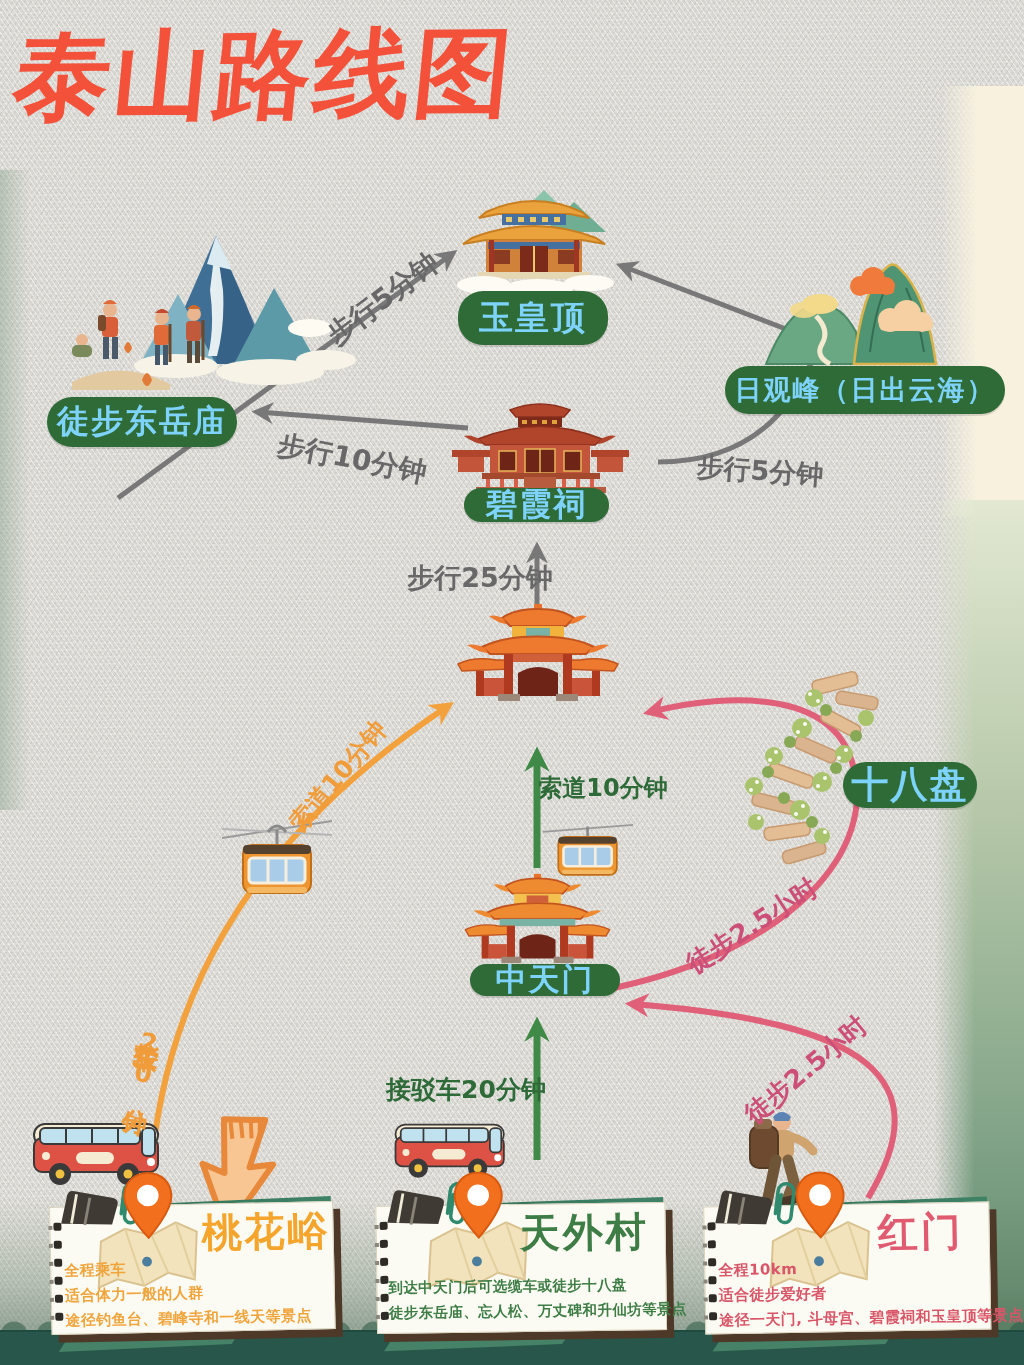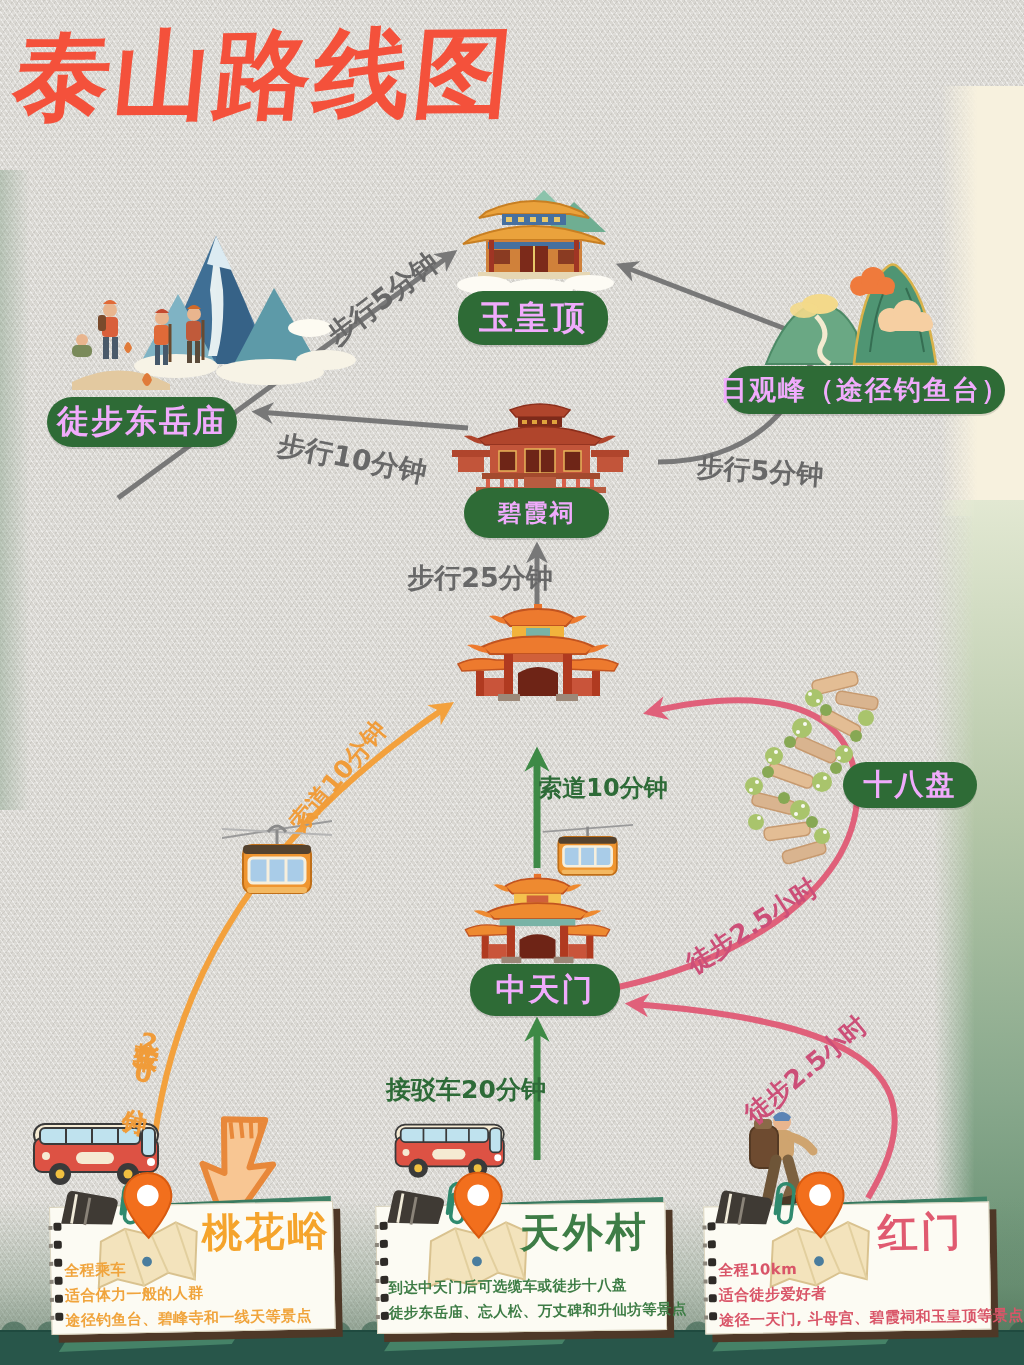--- a/index.html
+++ b/index.html
@@ -23,21 +23,21 @@
   .bottom-wash{left:0;right:0;bottom:33px;height:135px;background:linear-gradient(180deg,rgba(118,148,122,0),rgba(102,134,108,.35) 65%,rgba(84,116,92,.55));}
   .treeline{left:0;right:0;bottom:30px;height:30px;opacity:.55;
     background-image:radial-gradient(circle at 14px 30px,#2d5a46 13px,transparent 14px);
     background-size:36px 32px;background-repeat:repeat-x;}
   .footer{left:0;right:0;bottom:0;height:33px;background:#28564a;border-top:2px solid #1f4a3f;}
 
   .page-title{left:14px;top:22px;font-size:97px;font-weight:800;color:#f4513b;
     letter-spacing:3px;transform:skewX(-6deg) rotate(-.5deg);line-height:1.1;white-space:nowrap;z-index:6}
 
   .badge{display:flex;align-items:center;justify-content:center;
-    background:#2e6b36;color:#f0abfc;font-weight:800;border-radius:25px;
+    background:#2e6b36;color:#7dd3fc;font-weight:800;border-radius:25px;
     letter-spacing:2px;z-index:5;white-space:nowrap;box-shadow:0 2px 0 rgba(0,0,0,.12)}
 
   .rlabel{position:absolute;white-space:nowrap;font-weight:700;z-index:4;transform-origin:center;}
   .lbl-gray{color:#686868}
   .lbl-green{color:#2e6b38}
   .lbl-orange{color:#f09c3a}
   .lbl-pink{color:#cc4f78}
 
   .illus{z-index:2}
   svg{display:block}
@@ -402,25 +402,25 @@
   <div class="rlabel lbl-gray" style="left:760px;top:471px;font-size:27px;transform:translate(-50%,-50%) rotate(4deg)">步行5分钟</div>
   <div class="rlabel lbl-gray" style="left:480px;top:578px;font-size:27px;transform:translate(-50%,-50%)">步行25分钟</div>
   <div class="rlabel lbl-green" style="left:603px;top:788px;font-size:24px;transform:translate(-50%,-50%)">索道10分钟</div>
   <div class="rlabel lbl-green" style="left:466px;top:1089px;font-size:25px;transform:translate(-50%,-50%)">接驳车20分钟</div>
   <div class="rlabel lbl-orange" style="left:338px;top:776px;font-size:25px;transform:translate(-50%,-50%) rotate(-50deg)">索道10分钟</div>
   <div class="rlabel lbl-orange" style="left:146px;top:1058px;font-size:25px;writing-mode:vertical-rl;text-orientation:upright;letter-spacing:2px;transform:translate(-50%,-50%) rotate(10deg)">接驳车20分钟</div>
   <div class="rlabel lbl-pink" style="left:752px;top:926px;font-size:26px;transform:translate(-50%,-50%) rotate(-33deg)">徒步2.5小时</div>
   <div class="rlabel lbl-pink" style="left:806px;top:1070px;font-size:26px;transform:translate(-50%,-50%) rotate(-40deg)">徒步2.5小时</div>
 
   <div class="abs badge" style="left:458px;top:291px;width:150px;height:54px;font-size:34px">玉皇顶</div>
-  <div class="abs badge" style="left:725px;top:366px;width:280px;height:48px;font-size:27px">日观峰（途径钓鱼台）</div>
+  <div class="abs badge" style="left:725px;top:366px;width:280px;height:48px;font-size:27px">日观峰（日出云海）</div>
   <div class="abs badge" style="left:47px;top:397px;width:190px;height:50px;font-size:32px">徒步东岳庙</div>
-  <div class="abs badge" style="left:464px;top:488px;width:145px;height:50px;font-size:24px">碧霞祠</div>
-  <div class="abs badge" style="left:843px;top:762px;width:134px;height:46px;font-size:29px">十八盘</div>
-  <div class="abs badge" style="left:470px;top:964px;width:150px;height:52px;font-size:31px">中天门</div>
+  <div class="abs badge" style="left:464px;top:488px;width:145px;height:34px;font-size:32px">碧霞祠</div>
+  <div class="abs badge" style="left:843px;top:762px;width:134px;height:46px;font-size:37px">十八盘</div>
+  <div class="abs badge" style="left:470px;top:964px;width:150px;height:32px;font-size:31px">中天门</div>
 
   <div class="abs card" style="left:42px;top:1140px;width:296px;height:225px;transform:rotate(-1.2deg)">
     <div class="tape" style="left:22px;top:62px;width:268px"></div>
     <div class="paper" style="left:8px;top:64px;width:282px;height:126px"></div>
     <div class="streak" style="left:20px;top:196px;width:170px"></div>
     <div class="holes" style="left:12px;top:80px">
         <i></i>
         <i></i>
         <i></i>
         <i></i>

